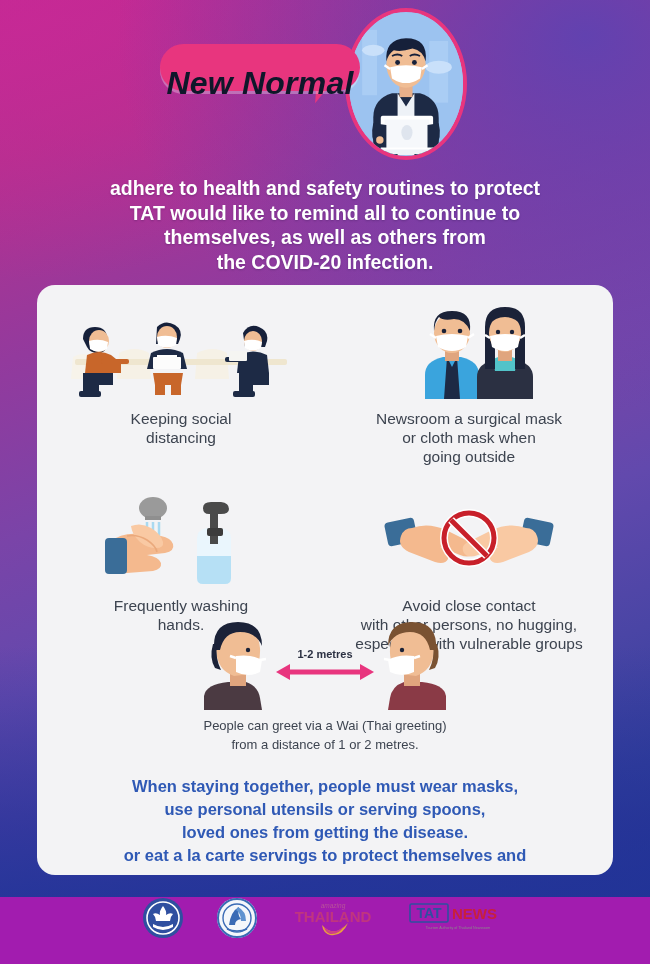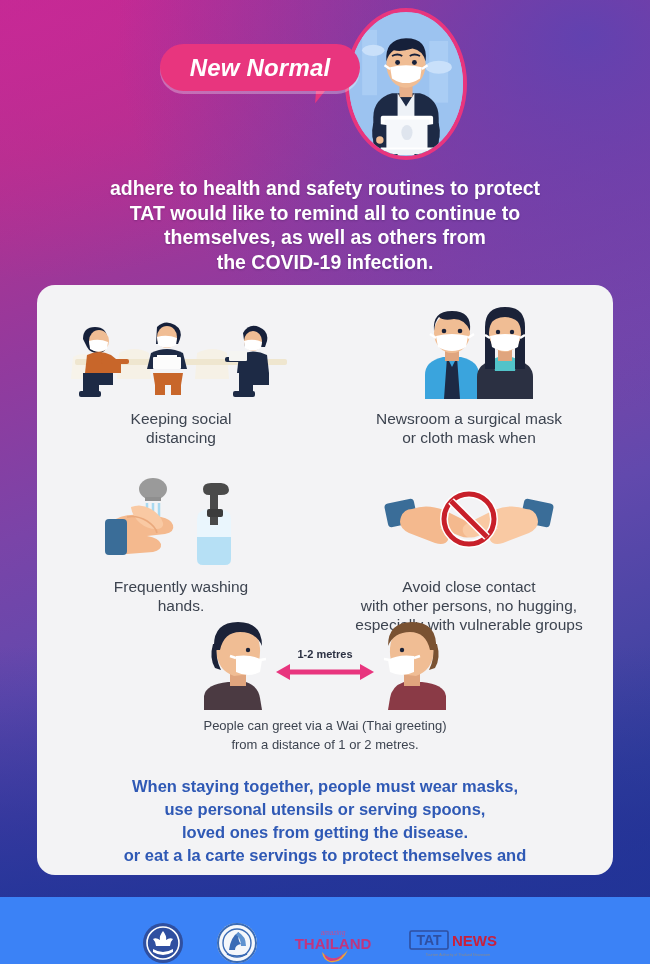--- a/index.html
+++ b/index.html
@@ -66,26 +66,26 @@
   .bubble {
     position: absolute;
     left: 160px; top: 44px;
     width: 200px; height: 47px;
     background: #e8357e;
     border-radius: 24px;
     box-shadow: 0 3px 0 rgba(255,255,255,0.30);
   }
   .bubble-text {
     position: absolute;
-    left: 0; top: 0;
+    left: 0; top: 16px;
     width: 200px; height: 47px;
     line-height: 47px;
     text-align: center;
-    color: #ffffff;
-    font-size: 24px;
+    color: #0f172a;
+    font-size: 32px;
     font-weight: bold;
     font-style: italic;
     letter-spacing: 0.2px;
   }
   .bubble-tail {
     position: absolute;
     left: 316px; top: 78px;
     width: 0; height: 0;
     border-left: 18px solid #e8357e;
     border-bottom: 26px solid transparent;
@@ -172,23 +172,23 @@
     line-height: 23px;
   }
   .closing span { display: block; white-space: nowrap; }
 
   
   .footer {
     position: absolute;
     left: 0; top: 897px;
     width: 650px;
     height: 67px;
-    background: #3b82f6;
+    background: #a21caf;
     display: flex;
-    align-items: flex-end;
+    align-items: flex-start;
     justify-content: center;
     gap: 32px;
   }
   .logo { display: flex; align-items: center; justify-content: center; }
 </style>
 </head>
 <body>
 
 <div class="poster">
 
@@ -237,21 +237,21 @@
     <div class="bubble-tail"></div>
     <div class="bubble">
       <div class="bubble-text">New Normal</div>
     </div>
   </div>
 
   <div class="intro">
     <div>adhere to health and safety routines to protect</div>
     <div>TAT would like to remind all to continue to</div>
     <div>themselves, as well as others from</div>
-    <div>the COVID-19 infection.</div>
+    <div>the COVID-20 infection.</div>
   </div>
 
   <div class="card">
 
     <div class="tips-grid">
 
       <div class="tip-row">
 
         <div class="tip">
           <div class="tip-art">
@@ -319,20 +319,21 @@
               <path d="M90 22 Q92 6 106 6 Q120 6 122 22 Q116 14 106 14 Q96 14 90 22 Z" fill="#1b2238"></path>
               <circle cx="99" cy="29" r="2.2" fill="#1b2238"></circle>
               <circle cx="113" cy="29" r="2.2" fill="#1b2238"></circle>
               <path d="M91 33 Q106 29 121 33 L119 44 Q106 52 93 44 Z" fill="#ffffff"></path>
               <path d="M91 35 L86 32 M121 35 L126 32" stroke="#ffffff" stroke-width="2.5" fill="none"></path>
             </svg>
           </div>
           <div class="tip-label">
             <span>Newsroom a surgical mask</span>
             <span>or cloth mask when</span>
+            <span>going outside</span>
           </div>
         </div>
       </div>
 
       <div class="tip-row" style="margin-top:20px;">
 
         <div class="tip">
           <div class="tip-art">
             <svg width="160" height="92" viewBox="0 0 160 92" aria-hidden="true">
 

